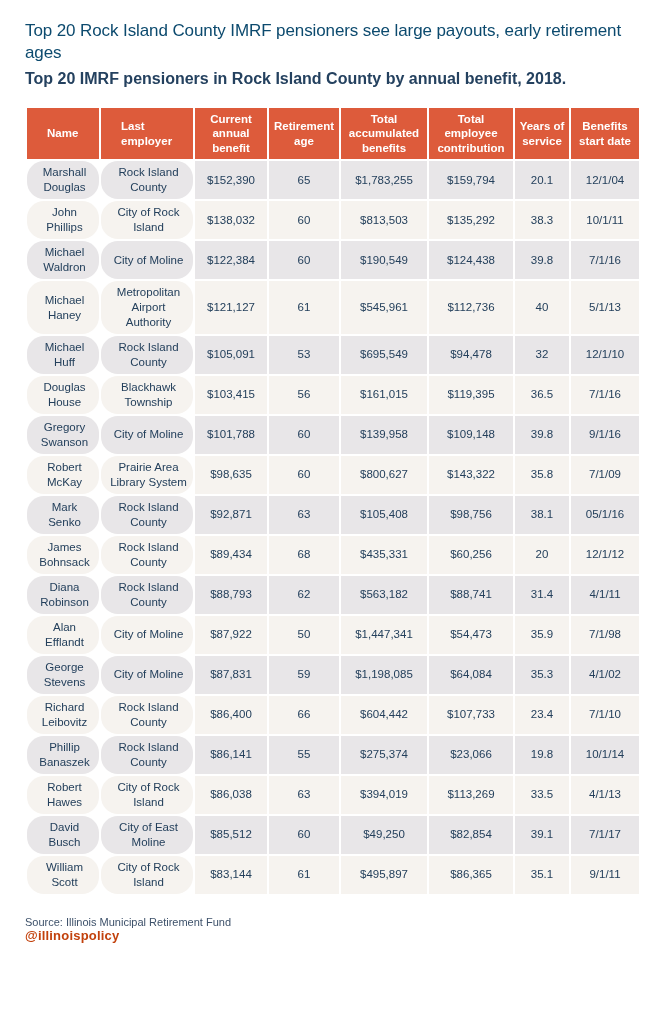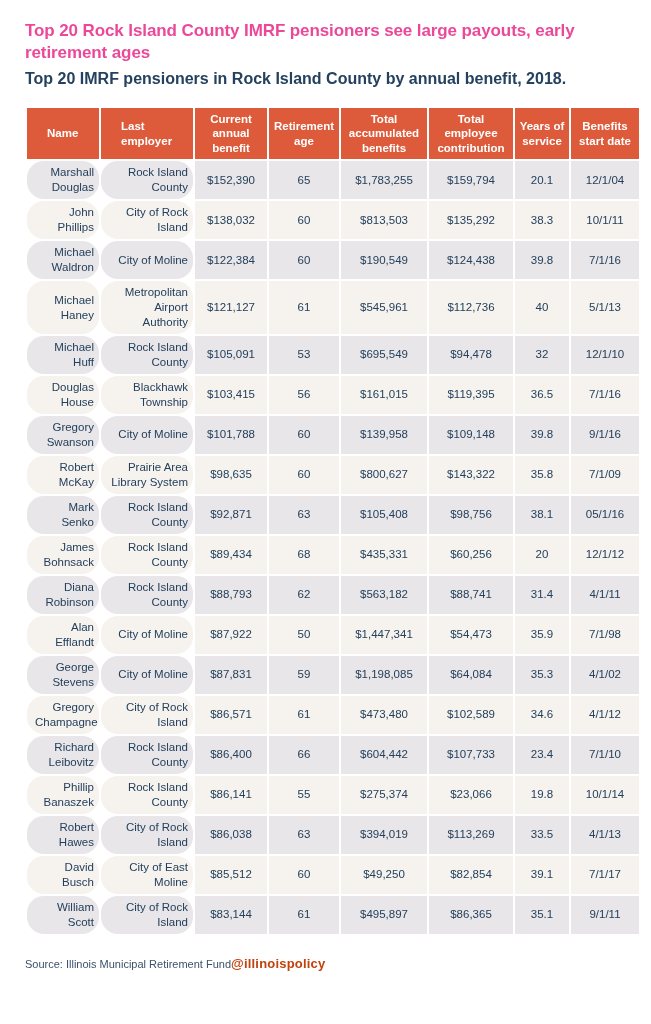--- a/index.html
+++ b/index.html
@@ -5,22 +5,22 @@
   * { margin: 0; padding: 0; box-sizing: border-box; }
   html, body { background: #ffffff; }
   body {
     width: 651px; height: 1024px;
     font-family: "Liberation Sans", sans-serif;
     color: #24405C;
     overflow: hidden;
   }
   .content { padding: 20px 25px 0 25px; }
   .title {
-    font-size: 17px; font-weight: bold; line-height: 1.3;
-    color: #ec4899; letter-spacing: -0.1px;
+    font-size: 17px; font-weight: normal; line-height: 1.3;
+    color: #0c4a6e; letter-spacing: -0.1px;
   }
   .subtitle {
     font-size: 16px; font-weight: bold; line-height: 1.3;
     color: #24415F; margin-top: 5px;
   }
   table.pension {
     margin-top: 16px;
     border-collapse: separate;
     border-spacing: 2px;
     table-layout: fixed;
@@ -48,28 +48,29 @@
   }
   th.left-head { text-align: left; padding-left: 20px; }
   td {
     font-size: 11.5px;
     line-height: 1.3;
     color: #24405C;
     height: 38px;
     padding: 4px 5px;
     vertical-align: middle;
   }
-  td.txt { text-align: right; padding-left: 8px; border-radius: 17px; }
+  td.txt { text-align: center; padding-left: 8px; border-radius: 17px; }
   td.num { text-align: center; }
   tbody tr:nth-child(odd) td  { background: #E8E6E8; }
   tbody tr:nth-child(even) td { background: #F6F3EF; }
   .footer {
     margin-top: 20px;
     display: flex;
     align-items: baseline;
+    flex-direction: column;
   }
   .source { font-size: 11px; color: #3D516A; }
   .handle { font-size: 13px; font-weight: bold; color: #c2410c; letter-spacing: 0.2px; }
 </style>
 </head>
 <body>
 
 <div class="content">
 
   <h1 class="title">Top 20 Rock Island County IMRF pensioners see large payouts, early retirement ages</h1>
@@ -223,30 +224,20 @@
           <td class="txt">George Stevens</td>
           <td class="txt">City of Moline</td>
           <td class="num">$87,831</td>
           <td class="num">59</td>
           <td class="num">$1,198,085</td>
           <td class="num">$64,084</td>
           <td class="num">35.3</td>
           <td class="num">4/1/02</td>
         </tr>
         <tr>
-          <td class="txt">Gregory Champagne</td>
-          <td class="txt">City of Rock Island</td>
-          <td class="num">$86,571</td>
-          <td class="num">61</td>
-          <td class="num">$473,480</td>
-          <td class="num">$102,589</td>
-          <td class="num">34.6</td>
-          <td class="num">4/1/12</td>
-        </tr>
-        <tr>
           <td class="txt">Richard Leibovitz</td>
           <td class="txt">Rock Island County</td>
           <td class="num">$86,400</td>
           <td class="num">66</td>
           <td class="num">$604,442</td>
           <td class="num">$107,733</td>
           <td class="num">23.4</td>
           <td class="num">7/1/10</td>
         </tr>
         <tr>

